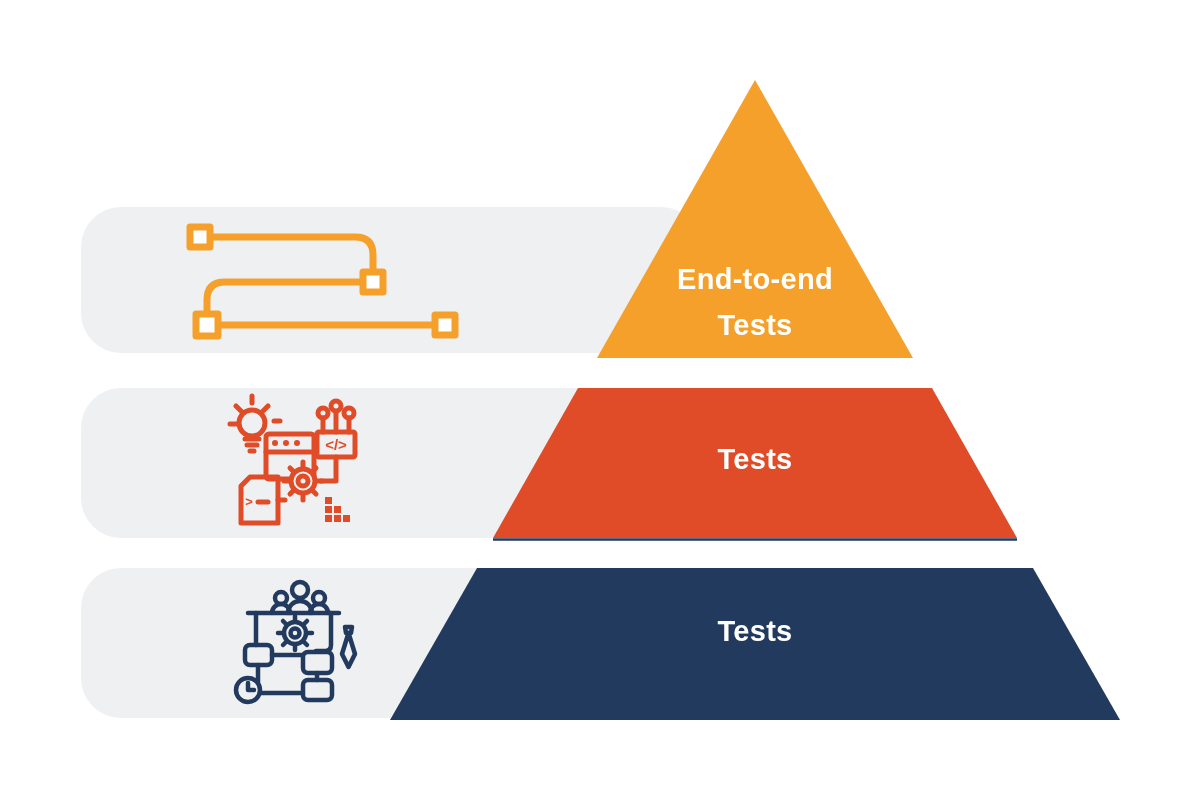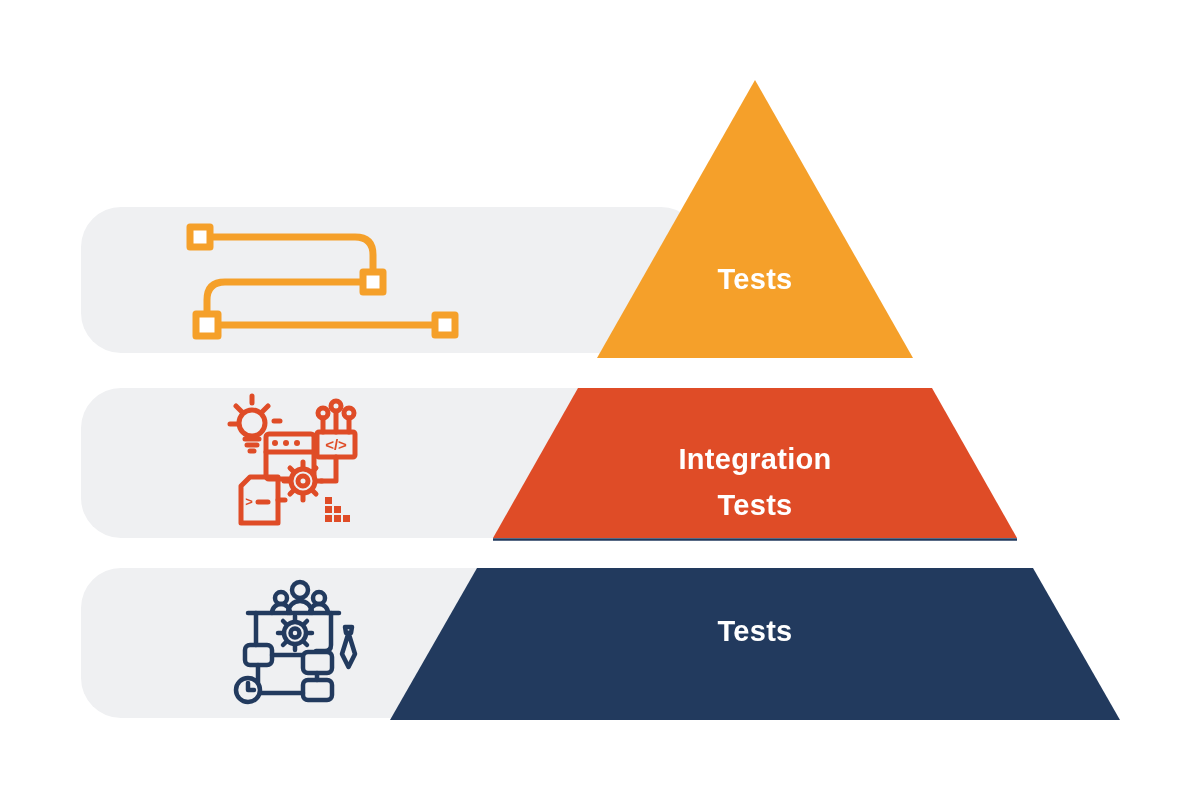--- a/index.html
+++ b/index.html
@@ -146,23 +146,23 @@
   </svg>
 
   <svg class="pyramid-svg" width="1200" height="800" viewBox="0 0 1200 800">
     <polygon class="fill-l1" points="755,80 913,358 597,358"></polygon>
     <polygon class="fill-l2" points="578,388 932,388 1017,538 493,538"></polygon>
     <line class="stroke-l3" x1="493" y1="539.5" x2="1017" y2="539.5" stroke-width="2.5"></line>
     <polygon class="fill-l3" points="477,568 1033,568 1120,720 390,720"></polygon>
   </svg>
 
   <div class="level-label label-1">
+    <span>End-to-end</span>
     <span>Tests</span>
   </div>
   <div class="level-label label-2">
-    <span>Integration</span>
     <span>Tests</span>
   </div>
   <div class="level-label label-3">
     <span>Tests</span>
   </div>
 
 </div>
 
 </body></html>

